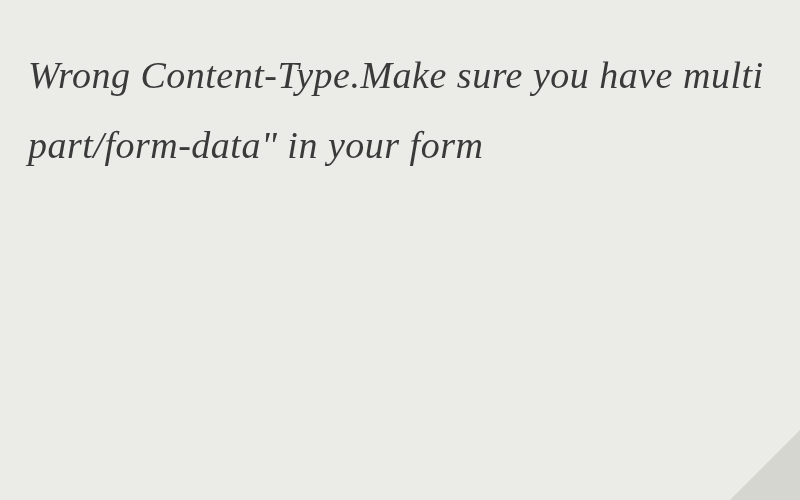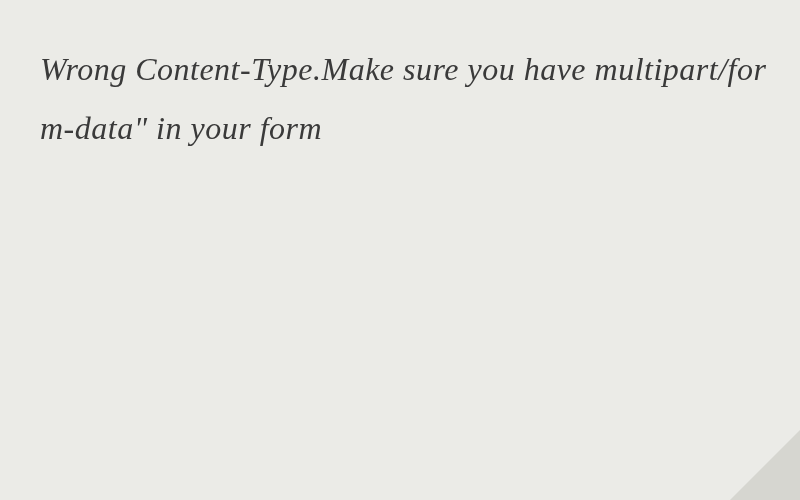--- a/index.html
+++ b/index.html
@@ -9,25 +9,24 @@
     height: 500px;
     background: #ebebe7;
     font-family: Georgia, 'Times New Roman', serif;
     font-style: italic;
     color: #3a3a3a;
     position: relative;
     overflow: hidden;
   }
   .page {
     padding: 40px 28px 0 28px;
-    font-size: 32px;
+    font-size: 38px;
     line-height: 1.85;
     letter-spacing: 0.5px;
     word-break: break-all;
-    margin-left: 12px;
   }
   .corner-fold {
     position: absolute;
     right: 0;
     bottom: 0;
     width: 0;
     height: 0;
     border-left: 70px solid transparent;
     border-bottom: 70px solid #d6d6d0;
   }

